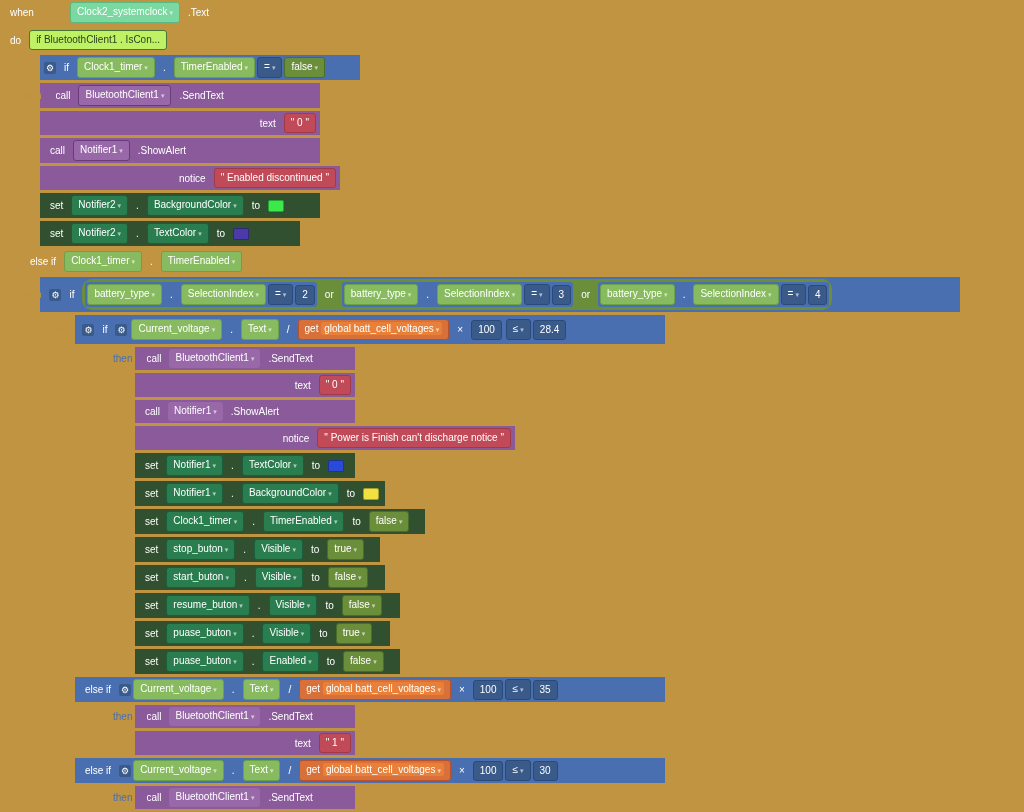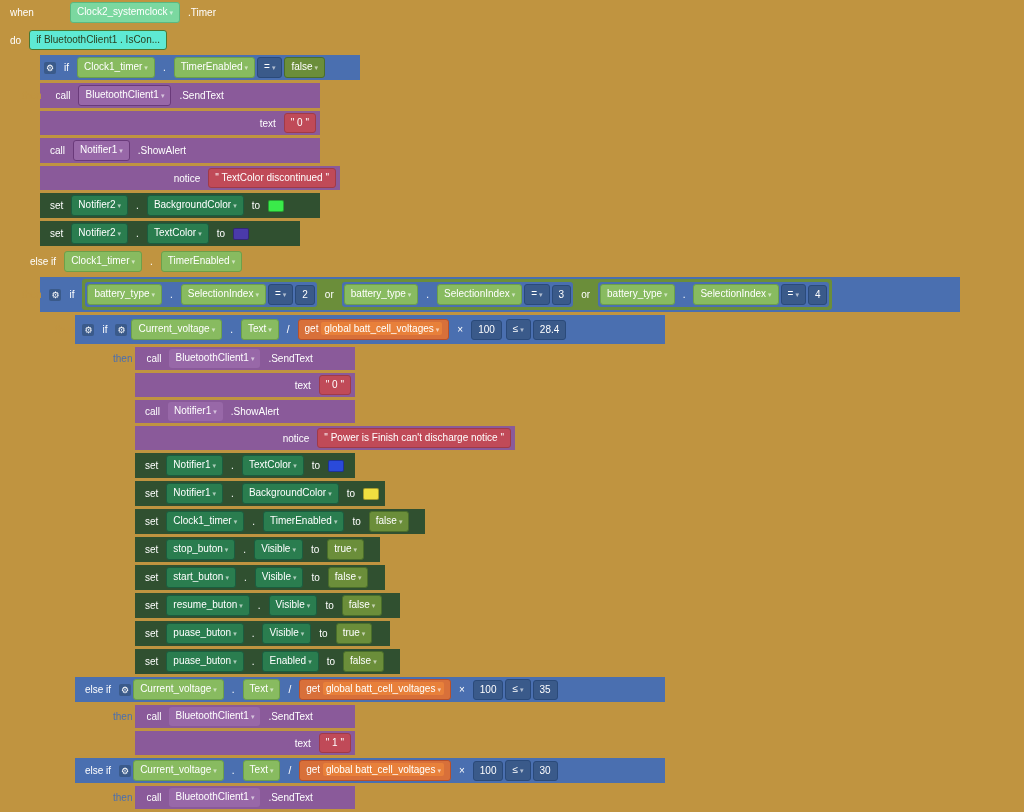--- a/index.html
+++ b/index.html
@@ -1,20 +1,20 @@
 <!DOCTYPE html>
 <html><head>
 <meta charset="utf-8">
 <style>
   * { box-sizing: border-box; font-family: -apple-system, Helvetica, Arial, sans-serif; }
   body { margin: 0; background: #c09440; font-size: 10px; overflow: hidden; width: 1024px; height: 812px; }
   .blk { display: inline-block; padding: 2px 6px; border-radius: 3px; color: #fff; font-size: 10px; line-height: 14px; vertical-align: middle; }
   .row { white-space: nowrap; margin-bottom: 3px; padding: 2px 4px; display: flex; align-items: center; gap: 2px; }
   .lbl { color: #fff; display: inline-block; padding: 0 6px; font-size: 10px; }
-  .pill { background: #5eead4; border: 1px solid #4a7832; }
+  .pill { background: #bef264; border: 1px solid #4a7832; }
   .pill-light { background: #88bb60; border: 1px solid #6ca04a; }
   .pill-green { background: #2a7d4f; border: 1px solid #1a5d3f; text-align: center; }
   .pill-olive { background: #6b8e3a; border: 1px solid #4a6e2a; }
   .pill-navy { background: #3a5a8a; border: 1px solid #2a4a7a; }
   .pill-purple { background: #8a5a9a; border: 1px solid #6a3a7a; }
   .pill-red { background: #c04a58; border: 1px solid #a03a48; }
   .pill-orange { background: #d8703a; border: 1px solid #b8502a; }
   .pill-mint { background: #7bd8a0; border: 1px solid #5bb880; margin-left: 28px; }
   .color-swatch { width: 16px; height: 12px; display: inline-block; border: 1px solid rgba(0,0,0,0.3); border-radius: 2px; vertical-align: middle; }
   .gear { width: 12px; height: 12px; display: inline-flex; align-items: center; justify-content: center; background: #3a5a8a; border-radius: 2px; color: #fff; font-size: 9px; }
@@ -27,21 +27,21 @@
   .bg-blue { background: #4a6fb0; }
   .bg-darkgreen { background: #305030; }
   .ddarrow::after { content: "▾"; font-size: 7px; margin-left: 2px; opacity: 0.6; }
 </style>
 </head>
 <body>
 
 <div class="row bg-brown">
   <span class="lbl">when</span>
   <span class="blk pill-mint ddarrow">Clock2_systemclock</span>
-  <span class="lbl">.Timer</span>
+  <span class="lbl">.Text</span>
 </div>
 
 <div class="row bg-brown">
   <span class="lbl">do</span>
   <span class="blk pill" style="color:#2a4020;">if BluetoothClient1 . IsCon...</span>
 </div>
 
 <div class="row bg-blue indent2" style="width:320px;">
   <span class="gear">⚙</span>
   <span class="lbl">if</span>
@@ -63,21 +63,21 @@
   <span class="blk pill-red">" <span> 0 </span> "</span>
 </div>
 
 <div class="row bg-purple indent2" style="width:280px;">
   <span class="lbl">call</span>
   <span class="blk pill-purple ddarrow" style="background:#9868a8;">Notifier1</span>
   <span class="lbl">.ShowAlert</span>
 </div>
 <div class="row bg-purple indent2" style="width:300px;justify-content:flex-end;">
   <span class="lbl">notice</span>
-  <span class="blk pill-red">" <span> TextColor discontinued </span> "</span>
+  <span class="blk pill-red">" <span> Enabled discontinued </span> "</span>
 </div>
 
 <div class="row bg-darkgreen indent2" style="width:280px;">
   <span class="lbl">set</span>
   <span class="blk pill-green ddarrow">Notifier2</span>
   <span class="lbl">.</span>
   <span class="blk pill-green ddarrow">BackgroundColor</span>
   <span class="lbl">to</span>
   <span class="color-swatch" style="background:#3aea4a;"></span>
 </div>
@@ -94,21 +94,21 @@
   <span class="lbl">else if</span>
   <span class="blk pill-light ddarrow">Clock1_timer</span>
   <span class="lbl">.</span>
   <span class="blk pill-light ddarrow">TimerEnabled</span>
 </div>
 
 <div class="row indent2" style="background:#4a6fb0;width:920px;">
   <span class="lbl" style="margin-left:-28px;color:#c09440;">then</span>
   <span class="gear">⚙</span>
   <span class="lbl">if</span>
-  <span style="background:#6b8e3a;padding:3px;border-radius:3px;display:flex;align-items:center;gap:2px;">
+  <span style="background:#6b8e3a;padding:3px;border-radius:10px;display:flex;align-items:center;gap:2px;">
     <span style="background:#4a6fb0;padding:2px;border-radius:3px;display:flex;align-items:center;gap:2px;">
       <span class="blk pill-light ddarrow">battery_type</span>
       <span class="lbl">.</span>
       <span class="blk pill-light ddarrow">SelectionIndex</span>
       <span class="blk pill-navy ddarrow">=</span>
       <span class="blk pill-navy">2</span>
     </span>
     <span class="lbl">or</span>
     <span style="background:#4a6fb0;padding:2px;border-radius:3px;display:flex;align-items:center;gap:2px;">
       <span class="blk pill-light ddarrow">battery_type</span>

